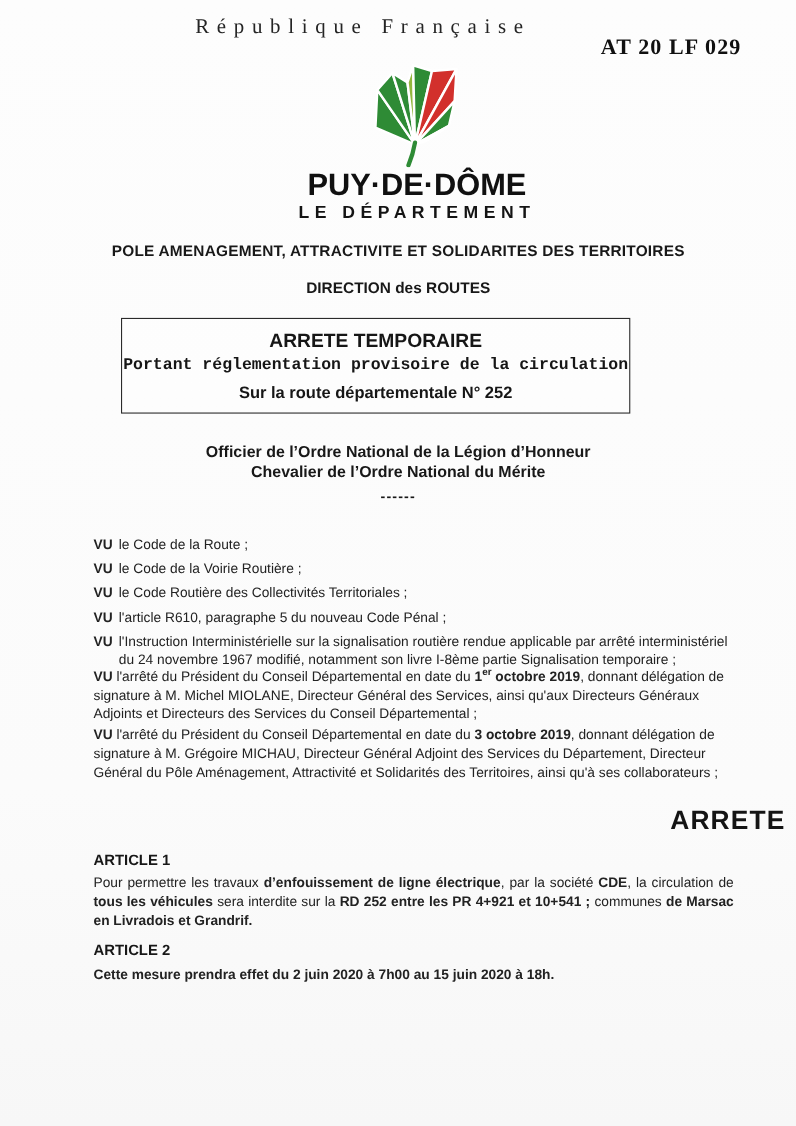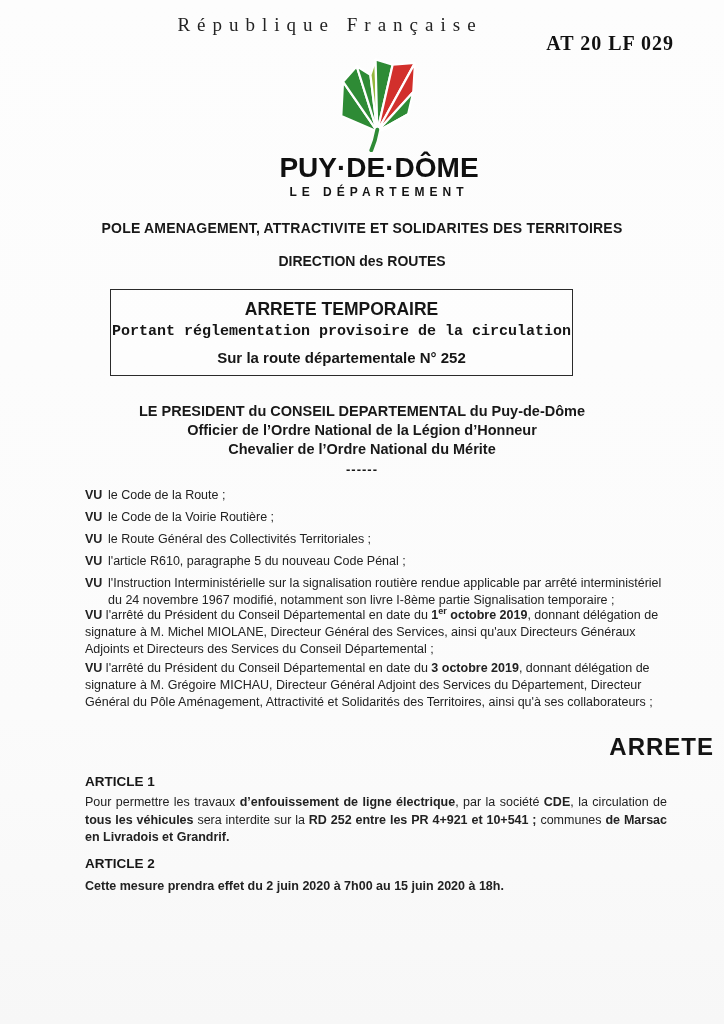--- a/index.html
+++ b/index.html
@@ -33,21 +33,21 @@
     display:flex; flex-direction:column; align-items:center;
   }
   .logo-leaf { width:104px; height:96px; }
   .logo-wordmark {
     margin-top:0px;
     font-size:28px; font-weight:800; letter-spacing:0px; color:#101010;
     font-family:"Liberation Sans", sans-serif;
   }
   .logo-subtitle {
     margin-top:1px;
-    font-size:12px; font-weight:700; letter-spacing:5px; color:#141414;
+    font-size:16px; font-weight:700; letter-spacing:5px; color:#141414;
   }
 
   
   .pole-line {
     position:absolute; top:220px; left:10px; width:704px;
     text-align:center; font-weight:bold; font-size:14px; letter-spacing:0.2px; color:#181818;
   }
   .direction-line {
     position:absolute; top:253px; left:10px; width:704px;
     text-align:center; font-weight:bold; font-size:14px; color:#181818;
@@ -142,38 +142,37 @@
   <div class="pole-line">POLE AMENAGEMENT, ATTRACTIVITE ET SOLIDARITES DES TERRITOIRES</div>
   <div class="direction-line">DIRECTION des ROUTES</div>
 
   <div class="title-box">
     <div class="line1">ARRETE TEMPORAIRE</div>
     <div class="line2">Portant réglementation provisoire de la circulation</div>
     <div class="line3">Sur la route départementale N° 252</div>
   </div>
 
   <div class="president-block">
-    <div>LE PRESIDENT du CONSEIL DEPARTEMENTAL du Puy-de-Dôme</div>
     <div>Officier de l’Ordre National de la Légion d’Honneur</div>
     <div>Chevalier de l’Ordre National du Mérite</div>
     <div class="sep">------</div>
   </div>
 
   <div class="vu-list">
     <div class="vu-item">
       <span class="vu-label">VU</span>
       <span class="vu-text">le Code de la Route ;</span>
     </div>
     <div class="vu-item">
       <span class="vu-label">VU</span>
       <span class="vu-text">le Code de la Voirie Routière ;</span>
     </div>
     <div class="vu-item">
       <span class="vu-label">VU</span>
-      <span class="vu-text">le Route Général des Collectivités Territoriales ;</span>
+      <span class="vu-text">le Code Routière des Collectivités Territoriales ;</span>
     </div>
     <div class="vu-item">
       <span class="vu-label">VU</span>
       <span class="vu-text">l'article R610, paragraphe 5 du nouveau Code Pénal ;</span>
     </div>
     <div class="vu-item">
       <span class="vu-label">VU</span>
       <span class="vu-text">l'Instruction Interministérielle sur la signalisation routière rendue applicable par arrêté interministériel du 24 novembre 1967  modifié, notamment son livre I-8ème partie Signalisation temporaire ;</span>
     </div>
   </div>

